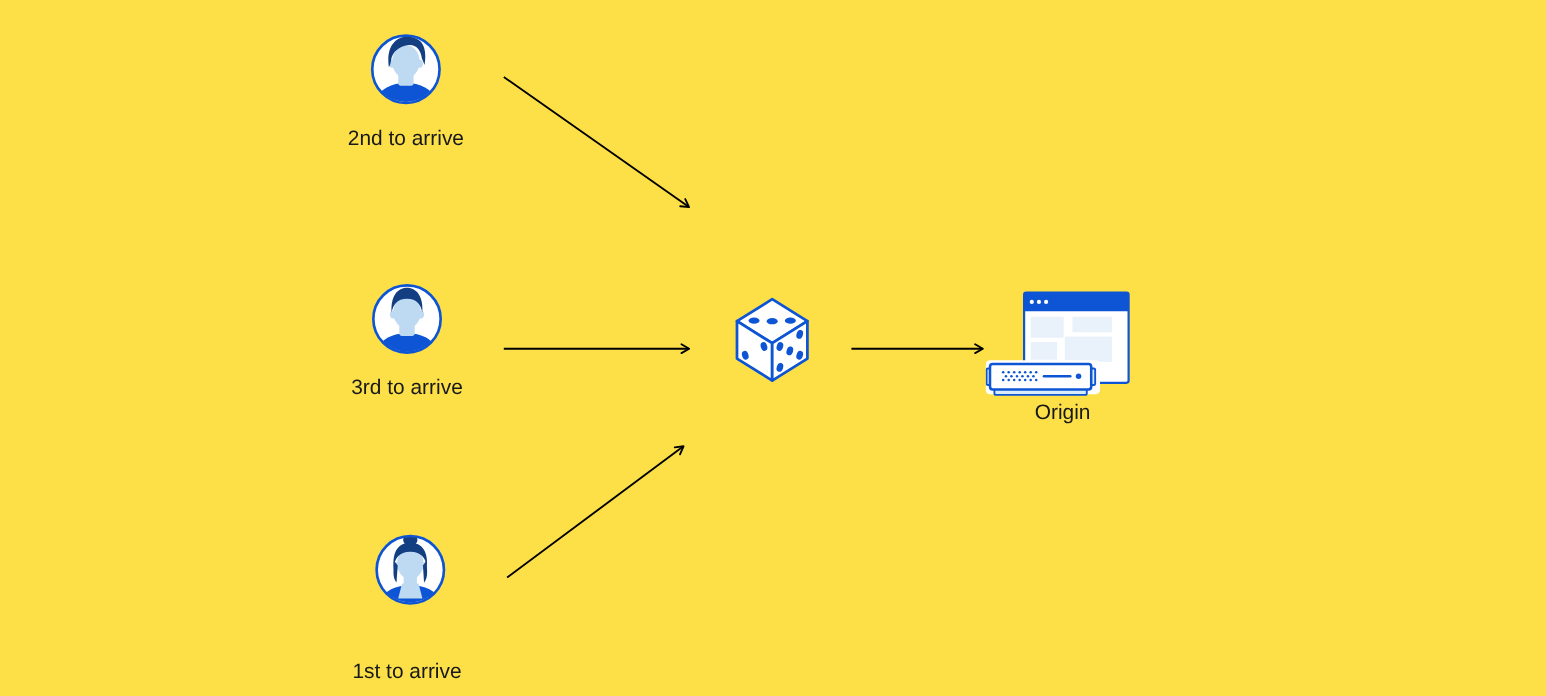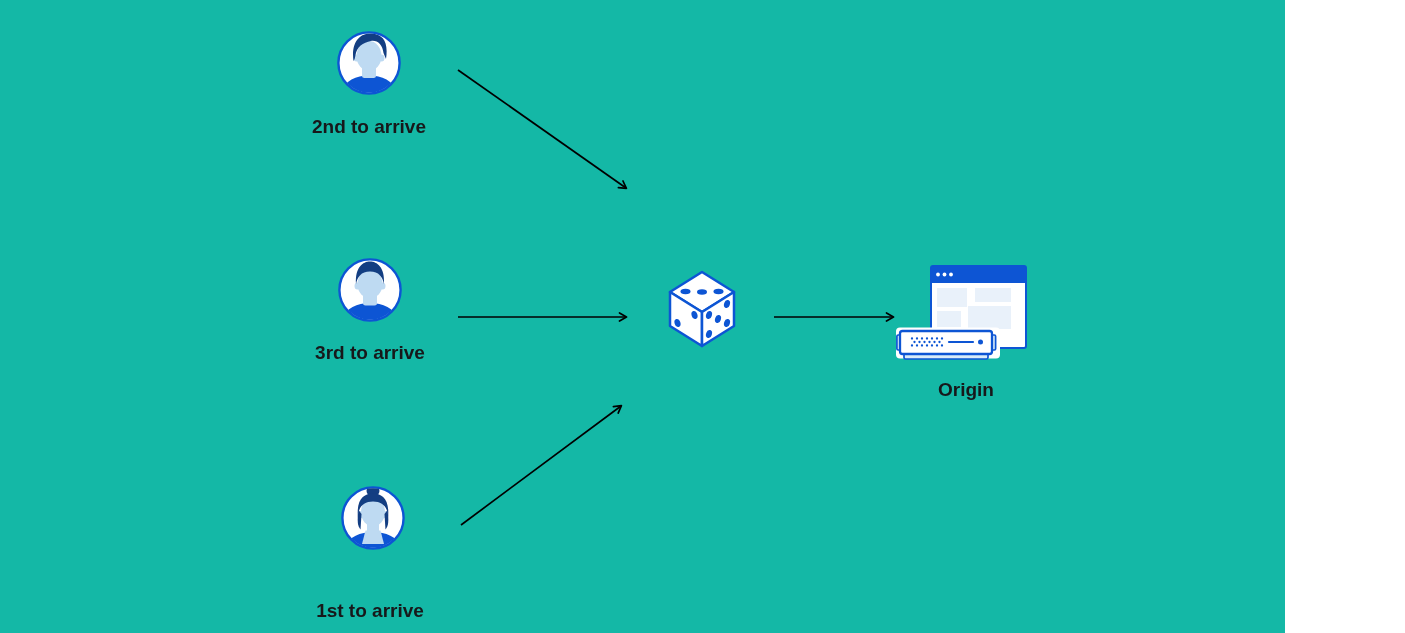--- a/index.html
+++ b/index.html
@@ -1,23 +1,22 @@
 <!DOCTYPE html>
 <html><head>
 <meta charset="utf-8">
 <style>
   html, body { margin: 0; padding: 0; background: #ffffff; }
   .canvas {
     position: relative;
-    width: 1285px;
+    width: 1405px;
     height: 633px;
-    background: #14b8a6;
+    background: #fde047;
     overflow: hidden;
     font-family: "Liberation Sans", sans-serif;
-    font-weight: bold;
   }
   .abs { position: absolute; }
   .node-label {
     position: absolute;
     width: 160px;
     text-align: center;
     font-size: 19px;
     line-height: 22px;
     color: #17181a;
     font-family: "Liberation Sans", sans-serif;
@@ -172,15 +171,15 @@
           <circle cx="26" cy="84.5" r="1.15"></circle>
           <circle cx="31" cy="84.5" r="1.15"></circle>
           <circle cx="36" cy="84.5" r="1.15"></circle>
           <circle cx="41" cy="84.5" r="1.15"></circle>
           <circle cx="46" cy="84.5" r="1.15"></circle>
       </g>
       <line x1="53" y1="81" x2="77" y2="81" stroke="#0d55d4" stroke-width="2.2" stroke-linecap="round"></line>
       <circle cx="84.5" cy="81" r="2.5" fill="#0d55d4"></circle>
     </svg>
   </div>
-  <div class="node-label" style="left:886px; top:379px;">Origin</div>
+  <div class="node-label" style="left:886px; top:365px;">Origin</div>
 
 </div>
 
 </body></html>

